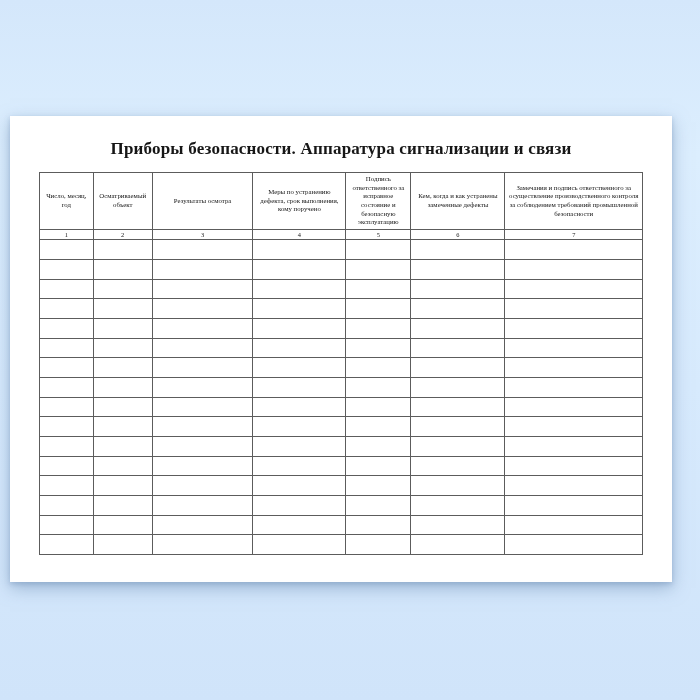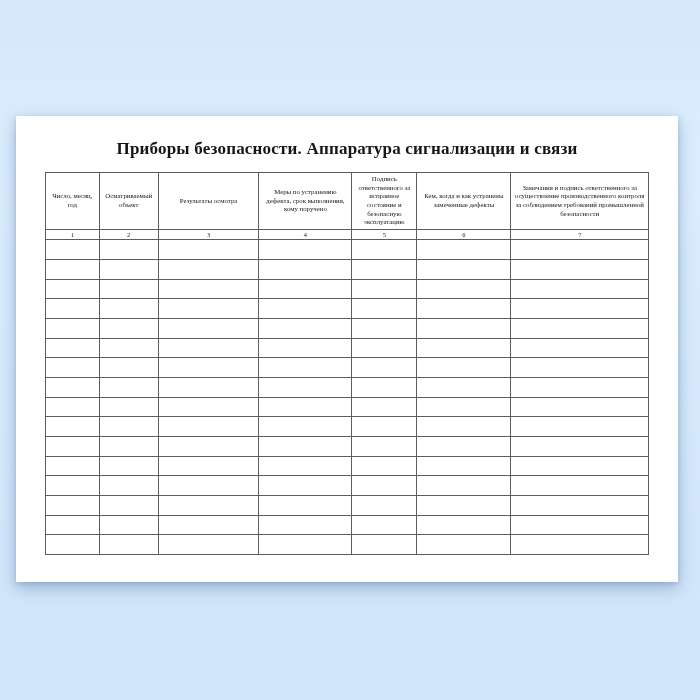--- a/index.html
+++ b/index.html
@@ -3,21 +3,21 @@
 <meta charset="utf-8">
 <style>
   html, body { margin: 0; padding: 0; }
   body {
     width: 700px; height: 700px; position: relative; overflow: hidden;
     background: linear-gradient(180deg, var(--background-top, #d4e7fb) 0%, #dceefe 22%,
                 #d7eafd 55%, var(--background-bottom, #d0e4fa) 100%);
     font-family: "Liberation Serif", "DejaVu Serif", serif;
   }
   .page {
-    position: absolute; left: 16px; top: 116px; width: 662px; height: 466px;
+    position: absolute; left: 10px; top: 116px; width: 662px; height: 466px;
     background: var(--page, #ffffff);
     box-shadow: 0 6px 16px rgba(104,136,176,0.50), 0 2px 5px rgba(104,136,176,0.35);
   }
   .title {
     position: absolute; top: 23px; left: 0; right: 0; margin: 0;
     text-align: center; font-size: 17px; font-weight: bold;
     color: var(--text, #161616); letter-spacing: 0.2px; line-height: 1.15;
   }
   table.log-table {
     position: absolute; left: 29px; top: 56px; width: 604px;

